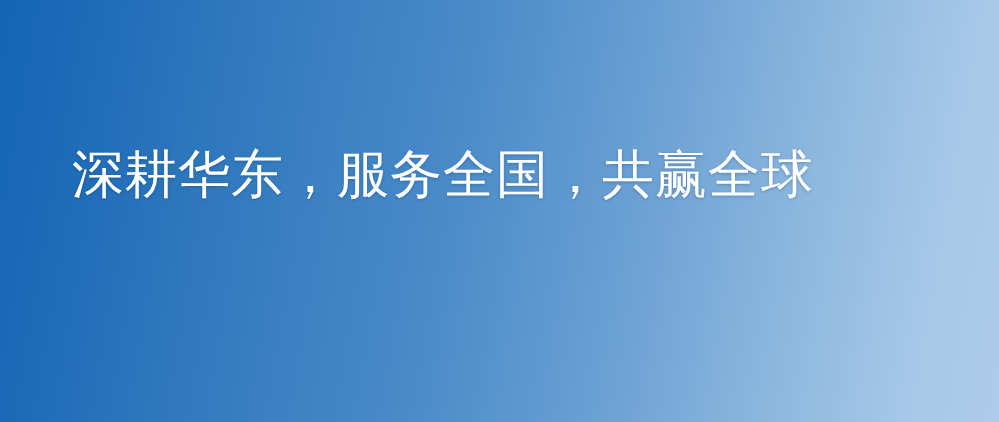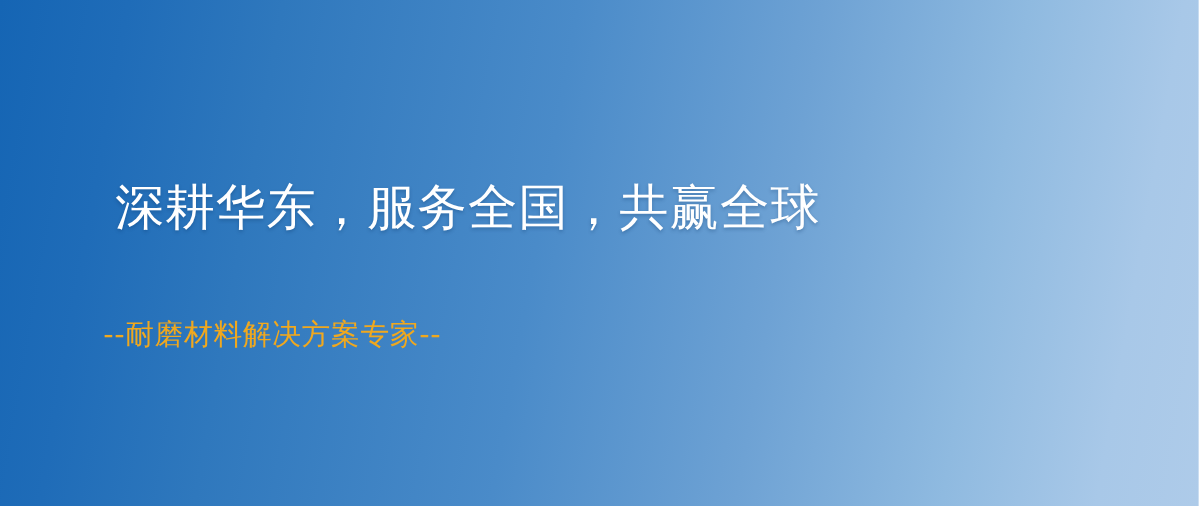--- a/index.html
+++ b/index.html
@@ -25,24 +25,24 @@
         #4a8bc9 45%,
         #6ea2d4 64%,
         #8fbae0 80%,
         #a8c8e8 92%,
         #aecbe9 100%);
   }
 
   
   #headline {
     position: absolute;
-    left: 96px;
+    left: 72px;
     top: 152px;
-    font-family: Liberation Sans, sans-serif;
-    font-size: 41px;
+    font-family: Liberation Mono, monospace;
+    font-size: 52px;
     line-height: 1.05;
     color: #ffffff;
     white-space: nowrap;
     letter-spacing: 1px;
     text-shadow: 0 1px 3px rgba(10, 50, 95, 0.30);
   }
 
   
   #subtitle {
     position: absolute;
@@ -70,16 +70,15 @@
     height: 126px;
   }
 </style>
 </head>
 <body>
 
 <div id="banner">
 
   <div id="headline">深耕华东，服务全国，共赢全球</div>
 
-  <div id="subtitle">--耐磨材料解决方案专家--</div>
 
 
 </div>
 
 </body></html>

